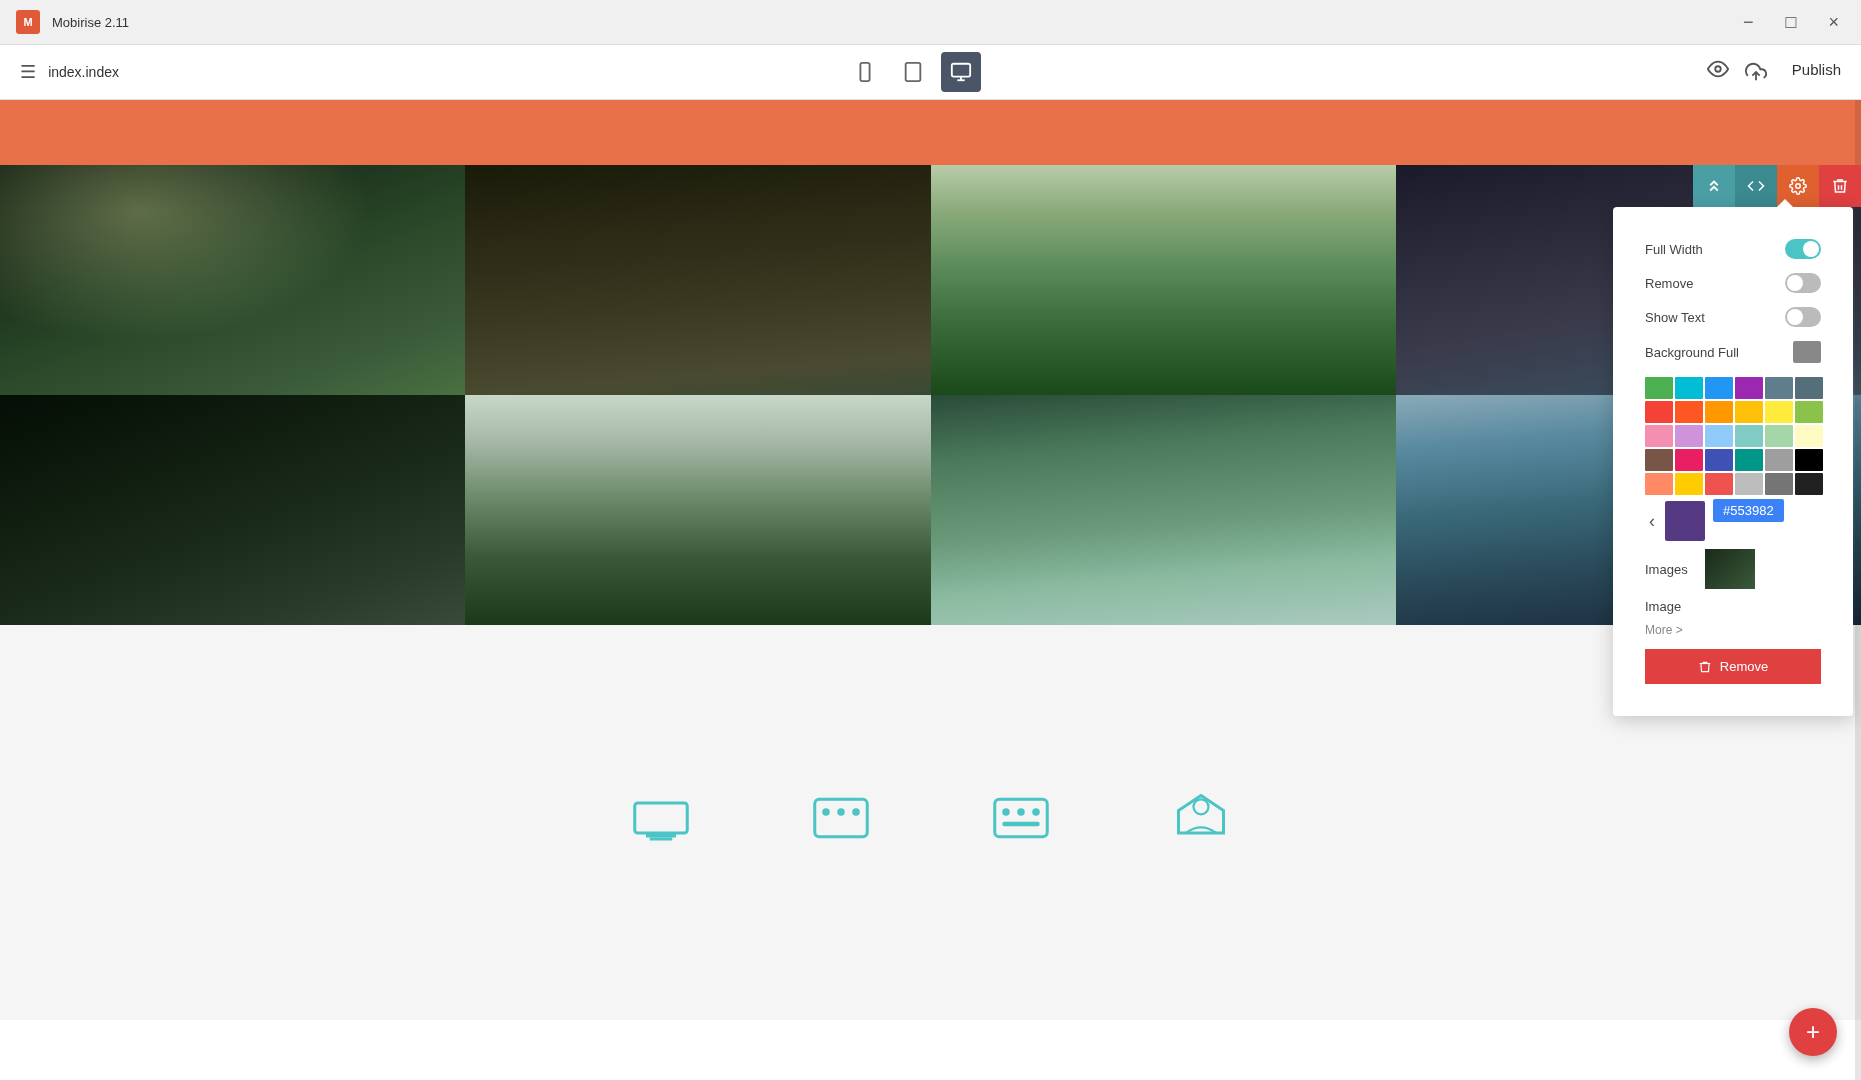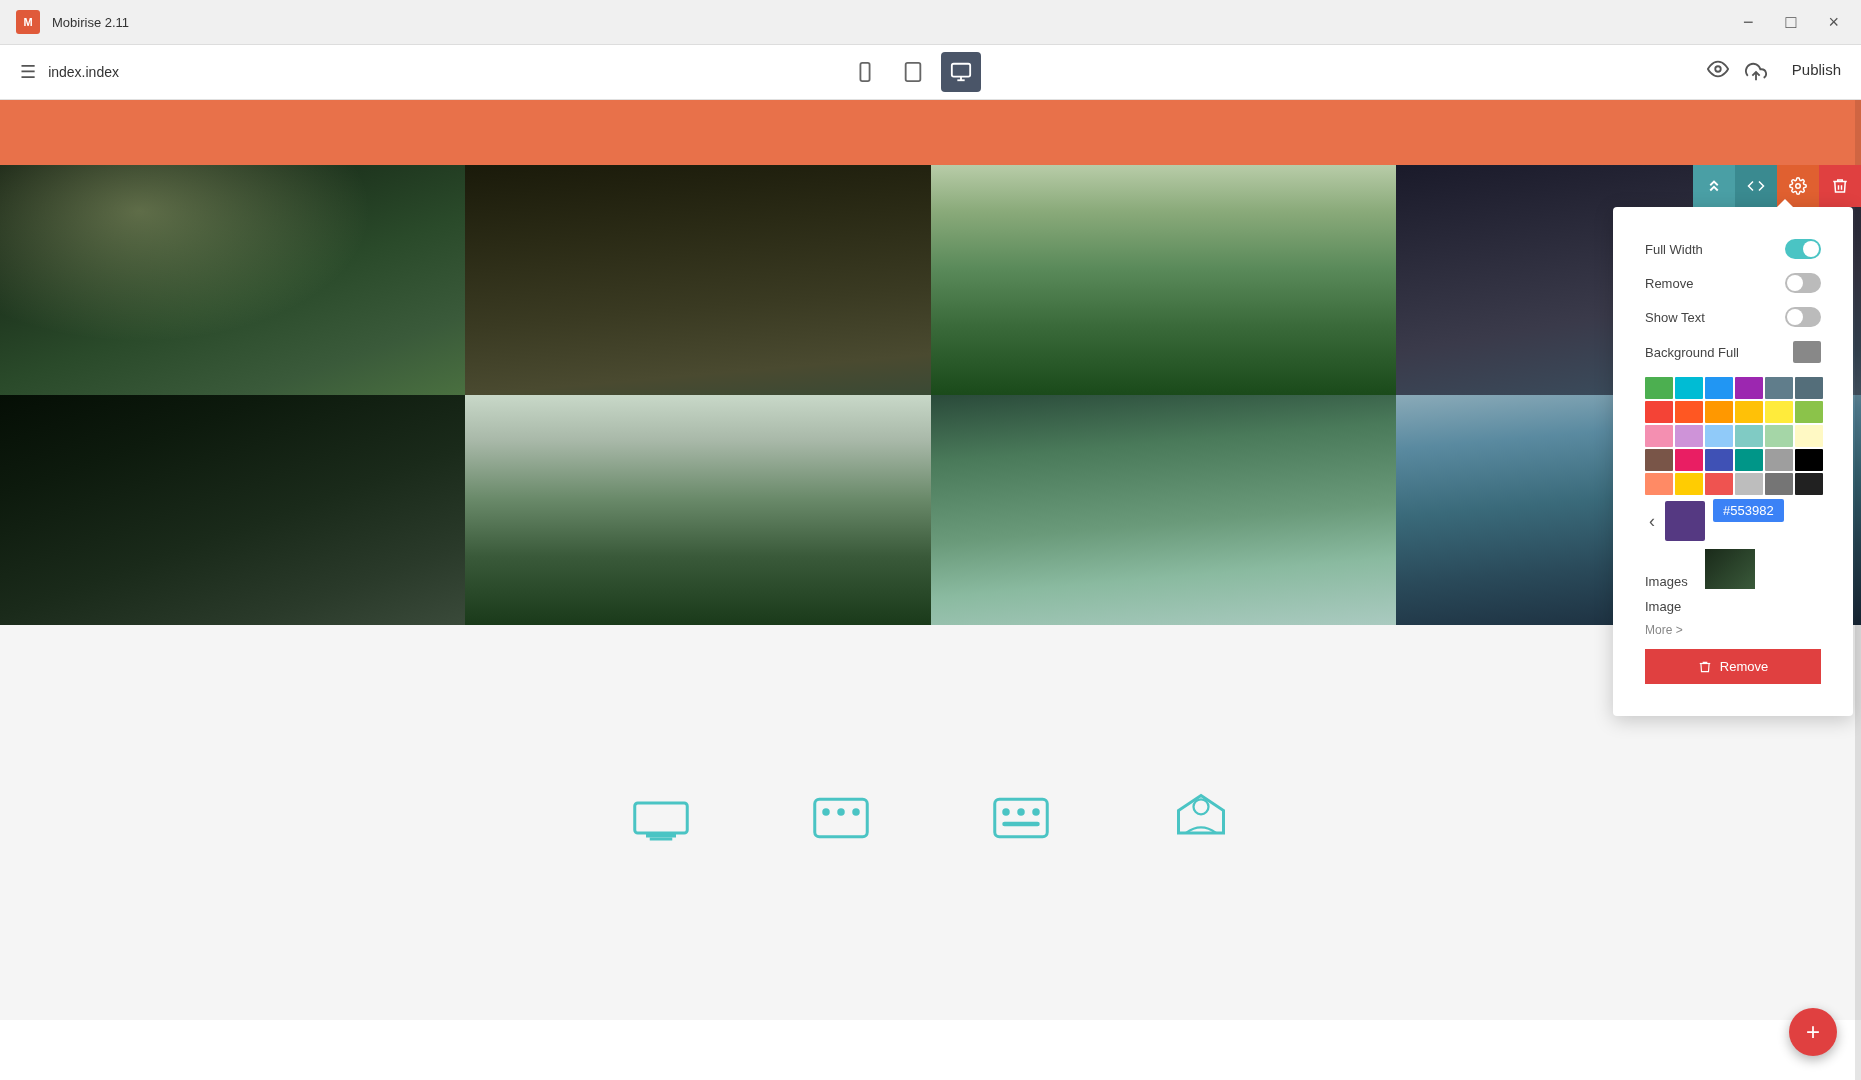--- a/index.html
+++ b/index.html
@@ -116,21 +116,21 @@
     .color-picker-section { margin-top: 4px; }
     .color-grid {
       display: grid; grid-template-columns: repeat(6, 1fr); gap: 2px; margin-bottom: 6px;
     }
     .color-swatch { width: 28px; height: 22px; cursor: pointer; border-radius: 1px; }
 
     .color-input-row {
       display: flex; align-items: center; gap: 6px; margin-bottom: 8px;
     }
 
-    .images-row { display: flex; align-items: flex-end; margin-bottom: 8px; }
+    .images-row { display: flex; align-items: center; margin-bottom: 8px; }
     .images-label { font-size: 13px; color: #444; width: 60px; }
     .images-thumb-bg { width: 50px; height: 40px; background: linear-gradient(135deg, #1a2a1a, #3a5a3a); }
     .nav-arrow {
       background: none; border: none; cursor: pointer; font-size: 18px; color: #555; padding: 4px;
     }
     .image-label { font-size: 13px; color: #444; margin-top: 6px; margin-bottom: 2px; }
     .more-link { text-align: left; font-size: 12px; color: #888; cursor: pointer; margin-top: 8px; }
 
     .remove-btn {
       background: #e04040; color: #fff; border: none;

